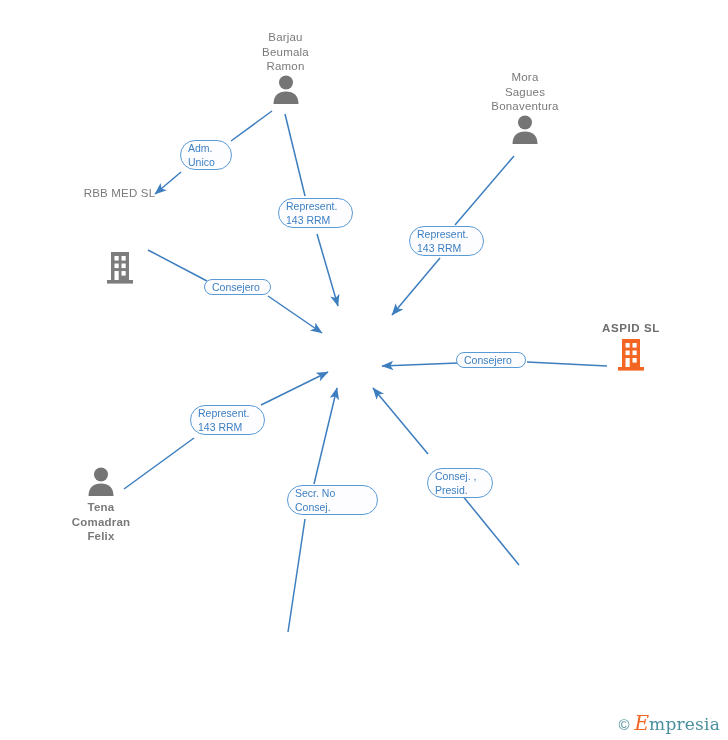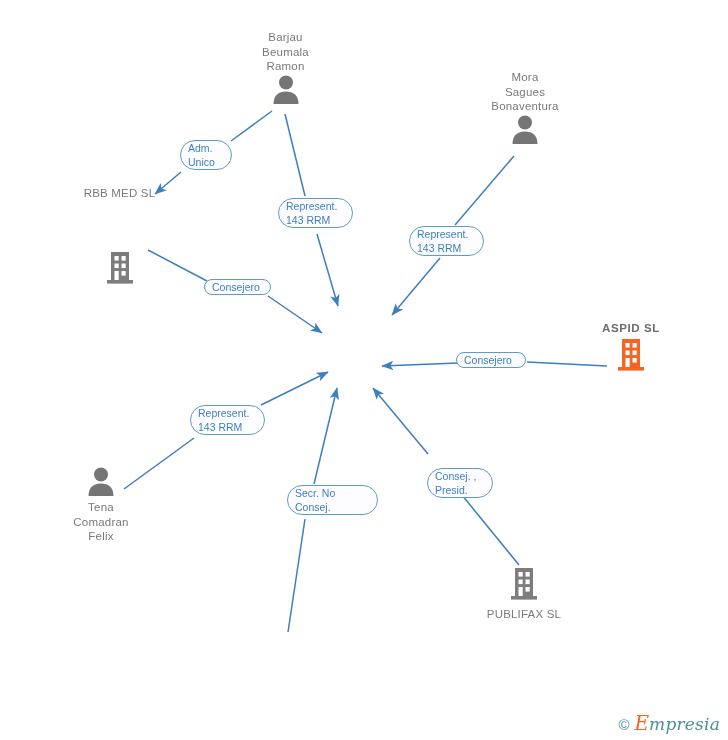--- a/index.html
+++ b/index.html
@@ -36,21 +36,21 @@
     box-sizing:border-box;
   }
 
   .watermark{
     position:absolute;right:8px;bottom:6px;
     display:flex;align-items:center;gap:5px;
     font-size:16px;
   }
   .wm-c{color:#4a8f9e;font-size:15px;}
   .wm-e{color:#f26522;font-family:"DejaVu Serif",serif;font-style:italic;font-size:20px;line-height:18px;}
-  .wm-rest{color:#4a8f9e;font-family:"DejaVu Serif",serif;font-style:italic;font-size:17px;letter-spacing:.2px;}
+  .wm-rest{color:#4a8f9e;font-family:"DejaVu Serif",serif;font-size:17px;letter-spacing:.2px;}
 </style>
 </head>
 <body>
 
 <div id="canvas">
 
   <svg class="edges" viewBox="0 0 728 740">
     <defs>
       <marker id="arw" markerWidth="9" markerHeight="9" refX="7.6" refY="3.2" orient="auto" markerUnits="strokeWidth">
         <path d="M0,0 L8,3.2 L0,6.4 L2,3.2 z" fill="#3d7ebf"></path>
@@ -148,48 +148,33 @@
         <rect x="12.5" y="7" width="4.2" height="4.6" fill="#ffffff"></rect>
         <rect x="19.5" y="7" width="4.2" height="4.6" fill="#ffffff"></rect>
         <rect x="12.5" y="14.5" width="4.2" height="4.6" fill="#ffffff"></rect>
         <rect x="19.5" y="14.5" width="4.2" height="4.6" fill="#ffffff"></rect>
         <rect x="12.5" y="22" width="4.2" height="9" fill="#ffffff"></rect>
         <rect x="19.5" y="22" width="4.2" height="4.6" fill="#ffffff"></rect>
       </svg>
     </span>
   </div>
 
-  <div class="node" style="left:56px;top:466px;width:90px;">
+  <div class="node" style="left:56px;top:466px;width:90px;font-weight:bold;">
     <span class="glyph">
       <svg width="34" height="30" viewBox="0 0 34 30">
         <circle cx="17" cy="8.5" r="7" fill="#757575"></circle>
         <path d="M4.5,30 C4.5,21.5 9.5,17.5 17,17.5 C24.5,17.5 29.5,21.5 29.5,30 Z" fill="#757575"></path>
       </svg>
     </span>
     <span class="label">Tena
 Comadran
 Felix</span>
   </div>
 
 
-  <div class="node" style="left:468px;top:565px;width:112px;">
-    <span class="glyph">
-      <svg width="36" height="38" viewBox="0 0 36 38">
-        <rect x="9" y="3" width="18" height="30" fill="#7d7d7d"></rect>
-        <rect x="5" y="31" width="26" height="3.6" fill="#7d7d7d"></rect>
-        <rect x="12.5" y="7" width="4.2" height="4.6" fill="#ffffff"></rect>
-        <rect x="19.5" y="7" width="4.2" height="4.6" fill="#ffffff"></rect>
-        <rect x="12.5" y="14.5" width="4.2" height="4.6" fill="#ffffff"></rect>
-        <rect x="19.5" y="14.5" width="4.2" height="4.6" fill="#ffffff"></rect>
-        <rect x="12.5" y="22" width="4.2" height="9" fill="#ffffff"></rect>
-        <rect x="19.5" y="22" width="4.2" height="4.6" fill="#ffffff"></rect>
-      </svg>
-    </span>
-    <span class="label">PUBLIFAX  SL</span>
-  </div>
 
   <div class="edge-label" style="left:180px;top:140px;width:52px;">Adm.
 Unico</div>
 
   <div class="edge-label" style="left:278px;top:198px;width:75px;">Represent.
 143 RRM</div>
 
   <div class="edge-label" style="left:409px;top:226px;width:75px;">Represent.
 143 RRM</div>
 

